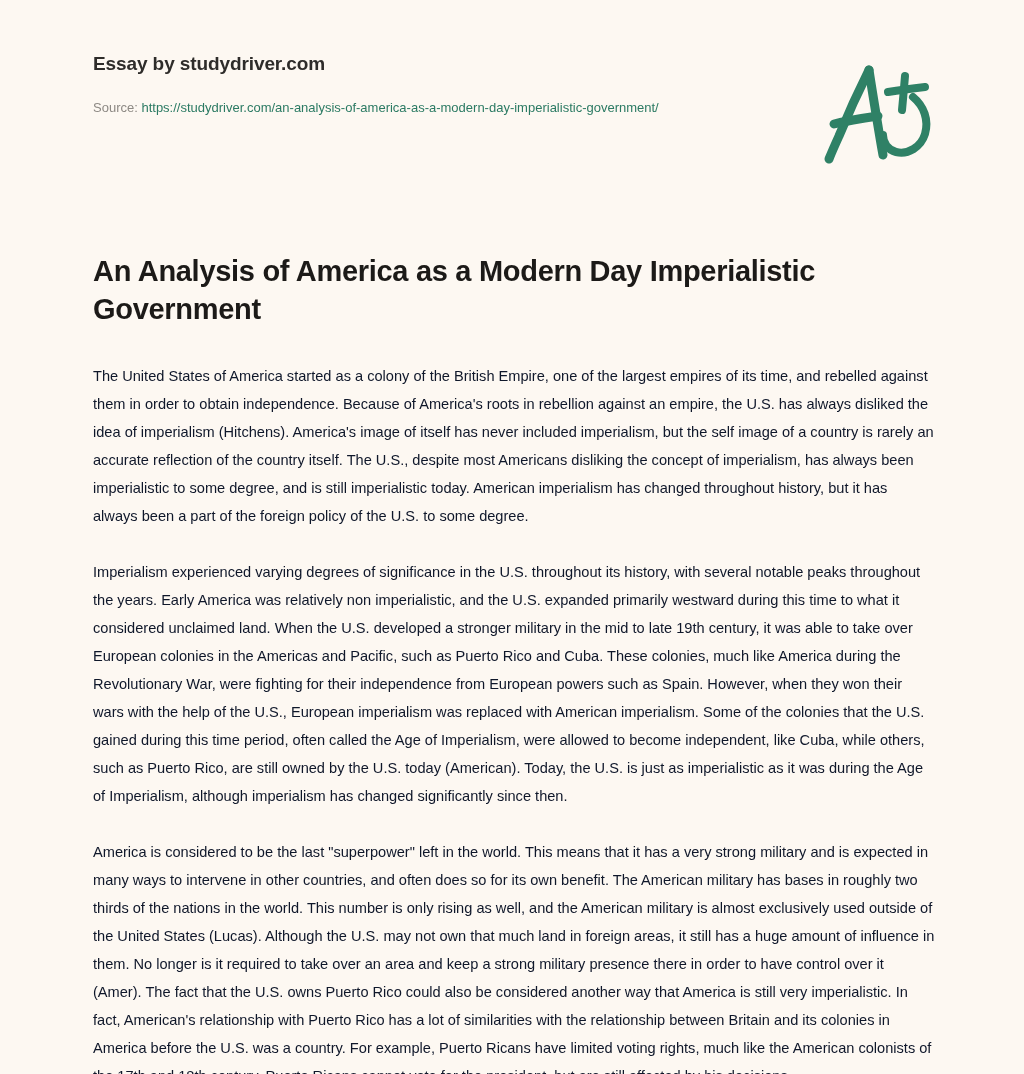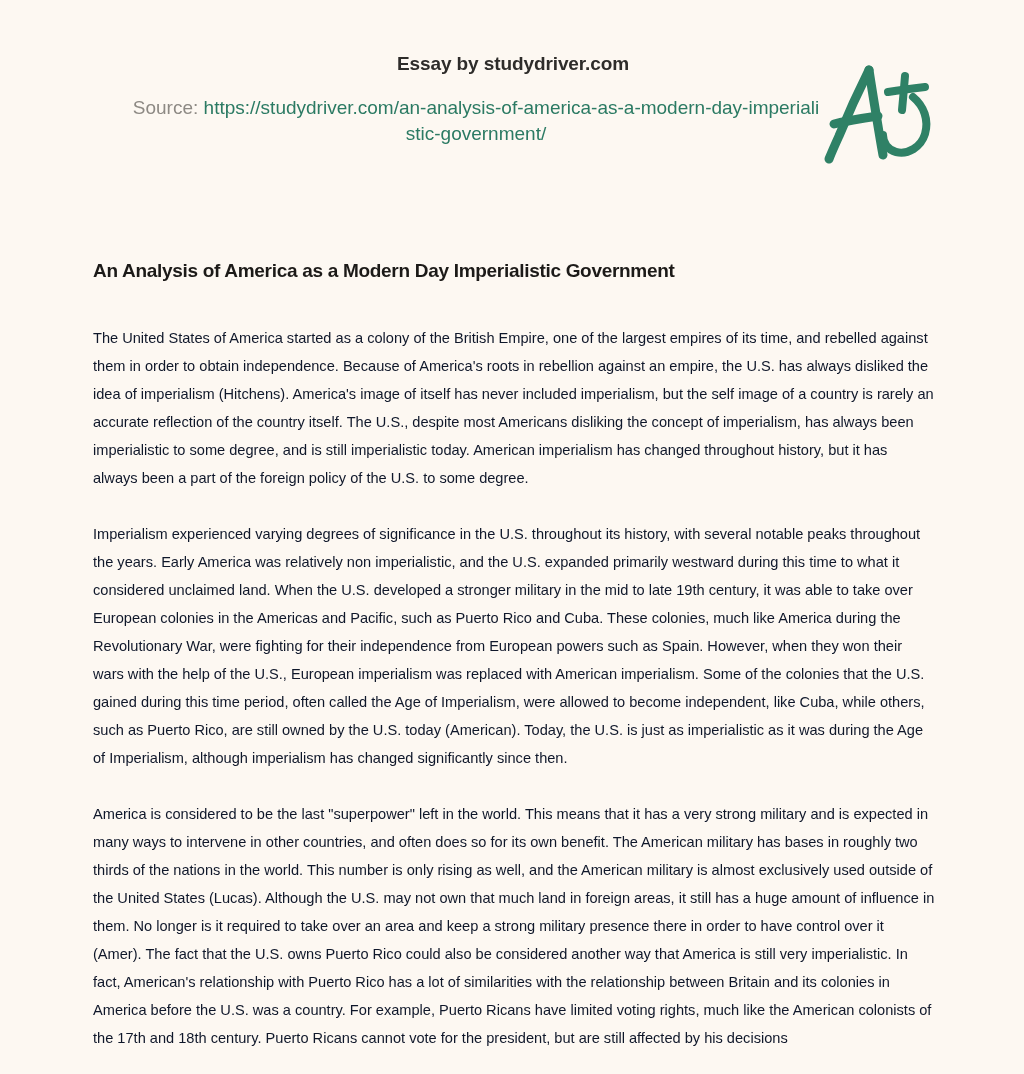--- a/index.html
+++ b/index.html
@@ -23,40 +23,38 @@
     background: #fdf8f2;
     box-sizing: border-box;
   }
 
   
   .header {
     position: absolute;
     left: 93px;
     top: 52px;
     width: 840px;
-    text-align: center;
   }
 
   .header-title {
     font-size: 19px;
     font-weight: bold;
     color: #2e2c2a;
     letter-spacing: -0.1px;
     line-height: 1.3;
     margin: 0;
   }
 
   .source-line {
     margin-top: 18px;
-    font-size: 19px;
+    font-size: 13px;
     line-height: 26px;
     color: #8d8984;
     max-width: 690px;
     word-break: break-word;
-    margin-left: 38px;
   }
 
   .source-label {
     color: #8d8984;
   }
 
   .source-url {
     color: #2b7a63;
     text-decoration: none;
     word-break: break-all;
@@ -78,21 +76,21 @@
 
   
   .article {
     position: absolute;
     left: 93px;
     top: 252px;
     width: 842px;
   }
 
   .article-title {
-    font-size: 19px;
+    font-size: 29px;
     line-height: 38px;
     font-weight: bold;
     color: #1c1a18;
     letter-spacing: -0.3px;
     margin: 0 0 0 0;
     max-width: 800px;
   }
 
   .body-copy {
     margin-top: 34px;

